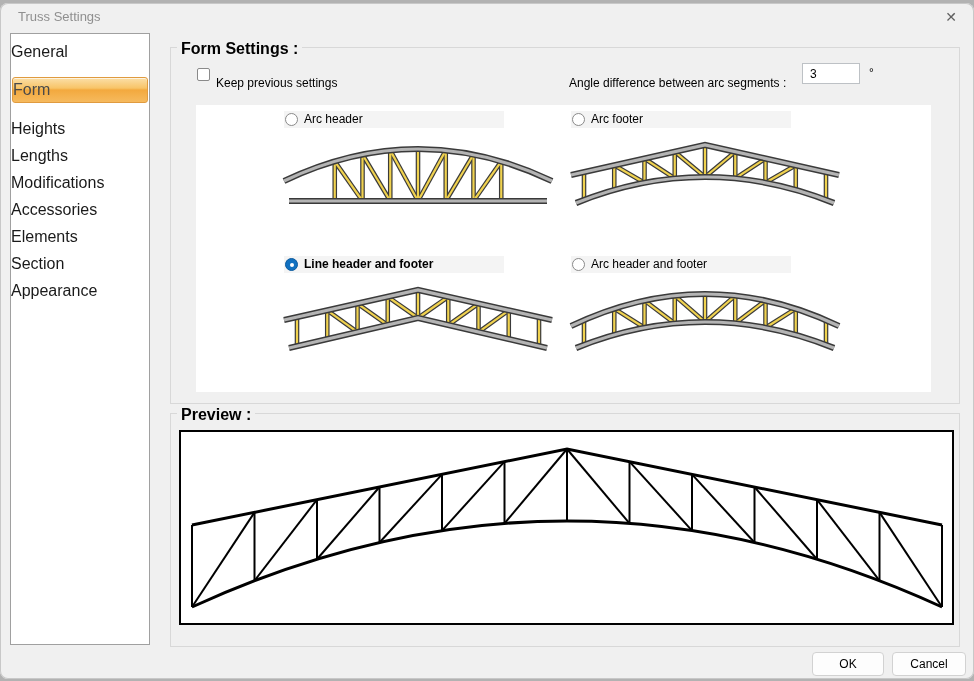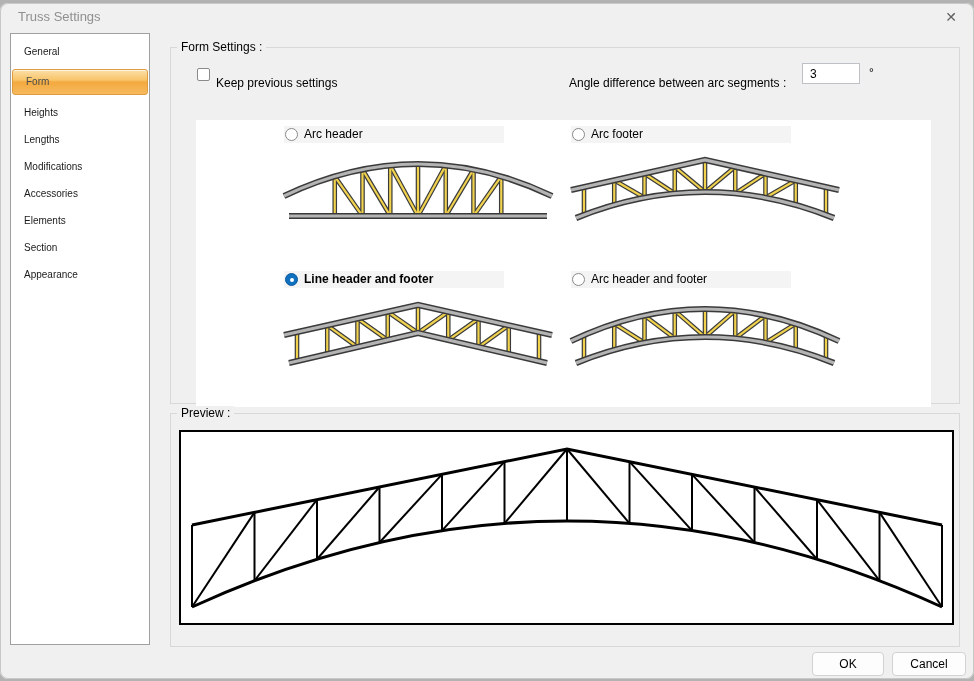--- a/index.html
+++ b/index.html
@@ -6,35 +6,35 @@
   body { font-family:"Liberation Sans", sans-serif; }
   .screen { position:relative; width:974px; height:681px; background:#b2b2b2; overflow:hidden; }
   .dialog { position:absolute; left:0; right:0; top:3px; bottom:2px; background:#f0f0f0;
             border-radius:8px; box-shadow:inset 0 0 0 1px #c8c8c8; }
   .titlebar { position:absolute; left:0; top:0; right:0; height:28px; }
   .title { position:absolute; left:18px; top:6px; font-size:13px; color:#8f8f8f; }
   .close-btn { position:absolute; left:938px; top:3px; width:26px; height:22px; text-align:center;
                line-height:22px; font-size:14px; color:#5f5f5f; cursor:default; }
   .sidebar { position:absolute; left:10px; top:30px; width:140px; height:612px; background:#fff;
              border:1px solid #a0a0a0; padding-top:4px; }
-  .nav-item { height:27px; line-height:27px; padding-left:13px; font-size:10px; color:#1a1a1a; }
-  .nav-item.selected { margin:4px 1px; height:26px; line-height:24px; border:1px solid #e09b3f; border-radius:3px;
+  .nav-item { height:27px; line-height:27px; font-size:16px; color:#1a1a1a; }
+  .nav-item.selected { margin:12px 1px; height:26px; line-height:24px; border:1px solid #e09b3f; border-radius:3px;
              background:linear-gradient(#fbdfa8 0%, #f8c468 42%, #f3a93e 50%, #f6ba5e 100%);
              box-shadow:inset 0 1px 0 rgba(255,255,255,.65); color:#4a4a4a; }
   .group { position:absolute; border:1px solid #d8d8d8; }
   .group-legend { position:absolute; top:-8px; left:6px; background:#f0f0f0; padding:0 4px;
-                  font-size:12px; color:#000; white-space:nowrap; }
+                  font-size:16px; color:#000; white-space:nowrap;font-weight:bold; }
   .checkbox { position:absolute; left:26px; top:20px; width:13px; height:13px; background:#fff;
               border:1px solid #8a8a8a; border-radius:2px; }
   .cb-label { position:absolute; left:45px; top:28px; font-size:12px; color:#000; }
   .angle-label { position:absolute; left:398px; top:21px; font-size:12px; color:#000;margin-top:7px; }
   .angle-input { position:absolute; left:631px; top:15px; width:58px; height:21px; border:1px solid #bdc1c5;
                  background:#fff; font-family:"Liberation Sans", sans-serif; font-size:12px; padding-left:7px; }
   .angle-unit { position:absolute; left:698px; top:18px; font-size:12px; color:#000; }
-  .options-panel { position:absolute; left:25px; top:72px; width:735px; height:287px; background:#fff; }
+  .options-panel { position:absolute; left:25px; top:57px; width:735px; height:287px; background:#fff; }
   .option-block { position:absolute; width:286px; }
   .radio-row { position:relative; width:220px; height:17px; background:#f4f4f4; }
   .radio { position:absolute; left:1px; top:2px; width:13px; height:13px; border-radius:50%;
            border:1px solid #8a8a8a; background:#fff; }
   .radio.checked { border:1px solid #0b5a9e; background:#1070c0; }
   .radio.checked::after { content:''; position:absolute; left:3.5px; top:3.5px; width:4px; height:4px;
            border-radius:50%; background:#fff; }
   .radio-label { position:absolute; left:20px; top:0; line-height:17px; font-size:12px; color:#000; white-space:nowrap; }
   .truss-img { position:absolute; left:-3px; top:26px; width:274px; height:78px; }
   .preview-box { position:absolute; left:8px; top:16px; width:775px; height:195px; background:#fff;

